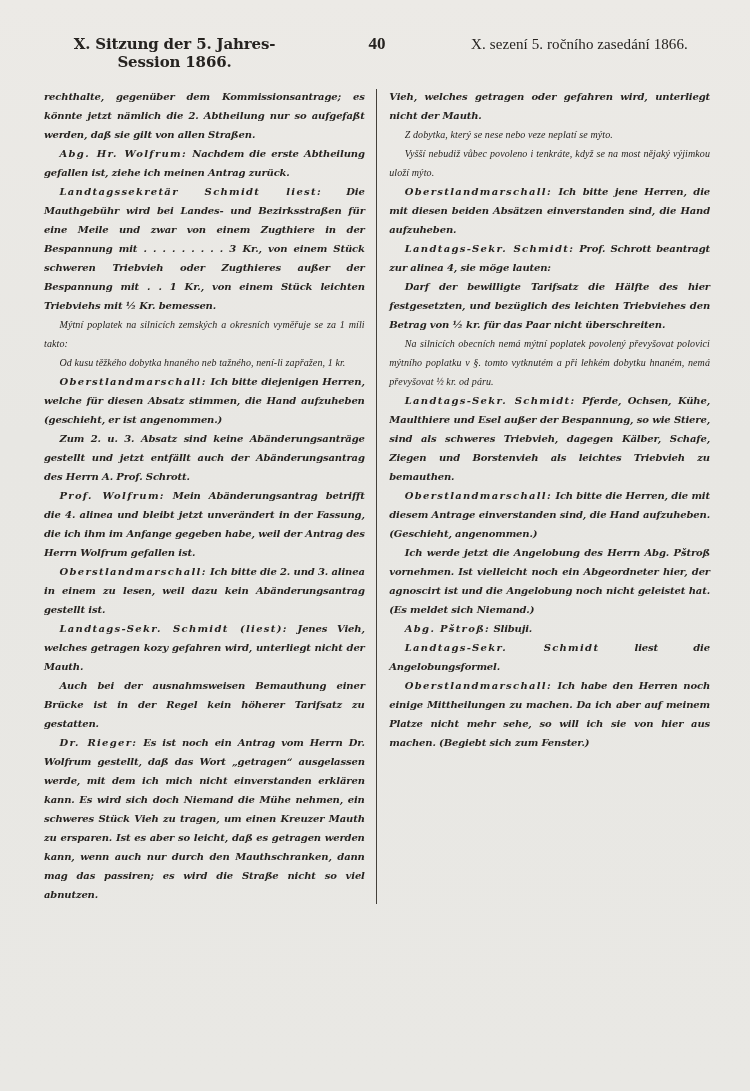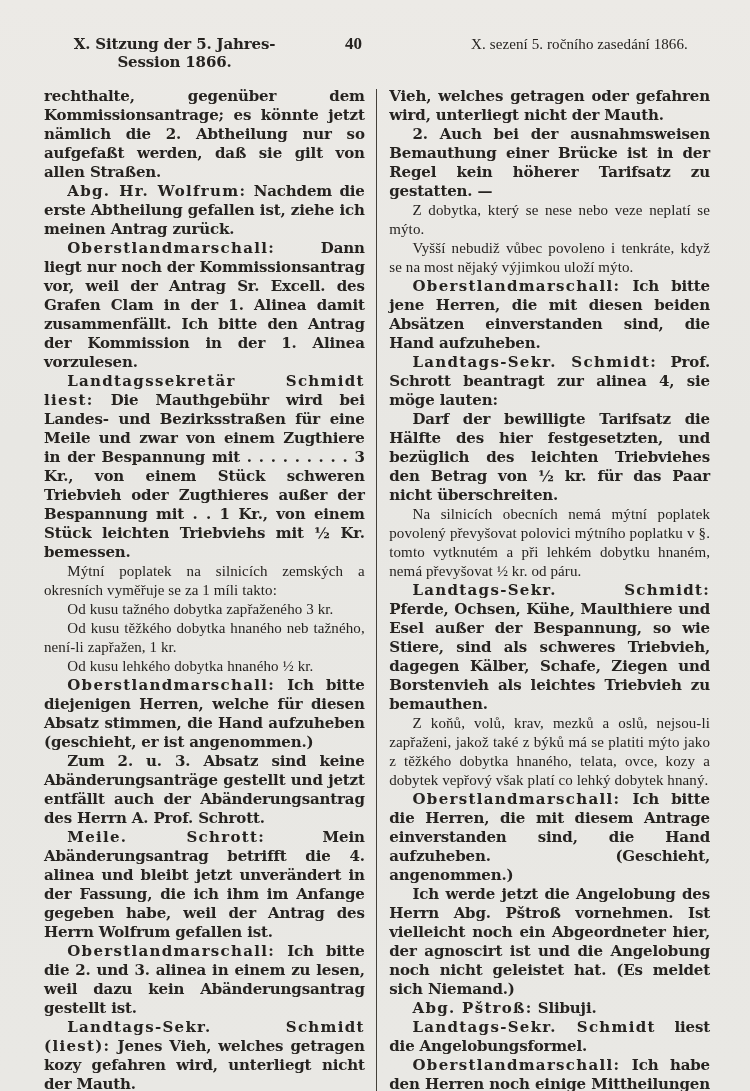--- a/index.html
+++ b/index.html
@@ -17,39 +17,40 @@
     color: #262320;
   }
   .header {
     display: flex;
     align-items: baseline;
     margin: 4px 6px 16px 6px;
     gap: 46px;
   }
   .h-side { flex: 1; text-align: center; font-size: 15px; }
   .h-num {
-    width: 64px; text-align: left;
+    width: 64px; text-align: center;
     font-family: "Liberation Serif", serif;
     font-size: 17px; font-weight: bold;
   }
   .cols { display: flex; align-items: stretch; }
   .col { flex: 1; min-width: 0; }
   .col.left  { padding-right: 11px; }
   .col.right { padding-left: 12px; }
   .divider {
     width: 1.5px;
     background: #44403a;
     margin-top: 2px;
   }
   .para {
     margin: 0;
     text-align: justify;
     text-indent: 1.55em;
-    font-size: 15px;
+    font-size: 10px;
     line-height: 19px;
+    font-style: italic;
   }
   .para.no-indent { text-indent: 0; }
   .fraktur {
     font-family: "DejaVu Serif", serif;
     font-weight: bold;
     letter-spacing: -0.15px;
   }
   .antiqua {
     font-family: "Liberation Serif", serif;
     font-weight: normal;
@@ -63,46 +64,41 @@
 <div class="page">
   <div class="header">
     <div class="h-side fraktur">X. Sitzung der 5. Jahres-Session 1866.</div>
     <div class="h-num">40</div>
     <div class="h-side antiqua">X. sezení 5. ročního zasedání 1866.</div>
   </div>
   <div class="cols">
     <div class="col left" id="col-left">
         <p class="para fraktur no-indent"><span>rechthalte, gegenüber dem Kommissionsantrage; es könnte jetzt nämlich die 2. Abtheilung nur so aufgefaßt werden, daß sie gilt von allen Straßen.</span></p>
         <p class="para fraktur"><span class="speaker">Abg. Hr. Wolfrum:</span> <span>Nachdem die erste Abtheilung gefallen ist, ziehe ich meinen Antrag zurück.</span></p>
-        <p class="para fraktur"><span class="speaker">Oberstlandmarschall:</span> <span>Dann liegt nur noch der Kommissionsantrag vor, weil der Antrag Sr. Excell. des Grafen Clam in der 1. Alinea damit zusammenfällt. Ich bitte den Antrag der Kommission in der 1. Alinea vorzulesen.</span></p>
         <p class="para fraktur"><span class="speaker">Landtagssekretär Schmidt liest:</span> <span>Die Mauthgebühr wird bei Landes- und Bezirksstraßen für eine Meile und zwar von einem Zugthiere in der Bespannung mit . . . . . . . . . 3 Kr., von einem Stück schweren Triebvieh oder Zugthieres außer der Bespannung mit . . 1 Kr., von einem Stück leichten Triebviehs mit ½ Kr. bemessen.</span></p>
         <p class="para antiqua"><span>Mýtní poplatek na silnicích zemských a okresních vyměřuje se za 1 míli takto:</span></p>
-        <p class="para antiqua"><span>Od kusu tažného dobytka zapřaženého 3 kr.</span></p>
         <p class="para antiqua"><span>Od kusu těžkého dobytka hnaného neb tažného, není-li zapřažen, 1 kr.</span></p>
-        <p class="para antiqua"><span>Od kusu lehkého dobytka hnaného ½ kr.</span></p>
         <p class="para fraktur"><span class="speaker">Oberstlandmarschall:</span> <span>Ich bitte diejenigen Herren, welche für diesen Absatz stimmen, die Hand aufzuheben (geschieht, er ist angenommen.)</span></p>
         <p class="para fraktur"><span>Zum 2. u. 3. Absatz sind keine Abänderungsanträge gestellt und jetzt entfällt auch der Abänderungsantrag des Herrn A. Prof. Schrott.</span></p>
-        <p class="para fraktur"><span class="speaker">Meile. Schrott:</span> <span>Mein Abänderungsantrag betrifft die 4. alinea und bleibt jetzt unverändert in der Fassung, die ich ihm im Anfange gegeben habe, weil der Antrag des Herrn Wolfrum gefallen ist.</span></p>
+        <p class="para fraktur"><span class="speaker">Prof. Wolfrum:</span> <span>Mein Abänderungsantrag betrifft die 4. alinea und bleibt jetzt unverändert in der Fassung, die ich ihm im Anfange gegeben habe, weil der Antrag des Herrn Wolfrum gefallen ist.</span></p>
         <p class="para fraktur"><span class="speaker">Oberstlandmarschall:</span> <span>Ich bitte die 2. und 3. alinea in einem zu lesen, weil dazu kein Abänderungsantrag gestellt ist.</span></p>
         <p class="para fraktur"><span class="speaker">Landtags-Sekr. Schmidt (liest):</span> <span>Jenes Vieh, welches getragen kozy gefahren wird, unterliegt nicht der Mauth.</span></p>
         <p class="para fraktur"><span>Auch bei der ausnahmsweisen Bemauthung einer Brücke ist in der Regel kein höherer Tarifsatz zu gestatten.</span></p>
         <p class="para fraktur"><span class="speaker">Dr. Rieger:</span> <span>Es ist noch ein Antrag vom Herrn Dr. Wolfrum gestellt, daß das Wort „getragen“ ausgelassen werde, mit dem ich mich nicht einverstanden erklären kann. Es wird sich doch Niemand die Mühe nehmen, ein schweres Stück Vieh zu tragen, um einen Kreuzer Mauth zu ersparen. Ist es aber so leicht, daß es getragen werden kann, wenn auch nur durch den Mauthschranken, dann mag das passiren; es wird die Straße nicht so viel abnutzen.</span></p>
       </div>
     <div class="divider"></div>
     <div class="col right" id="col-right">
         <p class="para fraktur no-indent"><span>Vieh, welches getragen oder gefahren wird, unterliegt nicht der Mauth.</span></p>
-        <p class="para fraktur"><span>2. Auch bei der ausnahmsweisen Bemauthung einer Brücke ist in der Regel kein höherer Tarifsatz zu gestatten. —</span></p>
         <p class="para antiqua"><span>Z dobytka, který se nese nebo veze neplatí se mýto.</span></p>
         <p class="para antiqua"><span>Vyšší nebudiž vůbec povoleno i tenkráte, když se na most nějaký výjimkou uloží mýto.</span></p>
         <p class="para fraktur"><span class="speaker">Oberstlandmarschall:</span> <span>Ich bitte jene Herren, die mit diesen beiden Absätzen einverstanden sind, die Hand aufzuheben.</span></p>
         <p class="para fraktur"><span class="speaker">Landtags-Sekr. Schmidt:</span> <span>Prof. Schrott beantragt zur alinea 4, sie möge lauten:</span></p>
         <p class="para fraktur"><span>Darf der bewilligte Tarifsatz die Hälfte des hier festgesetzten, und bezüglich des leichten Triebviehes den Betrag von ½ kr. für das Paar nicht überschreiten.</span></p>
         <p class="para antiqua"><span>Na silnicích obecních nemá mýtní poplatek povolený převyšovat polovici mýtního poplatku v §. tomto vytknutém a při lehkém dobytku hnaném, nemá převyšovat ½ kr. od páru.</span></p>
         <p class="para fraktur"><span class="speaker">Landtags-Sekr. Schmidt:</span> <span>Pferde, Ochsen, Kühe, Maulthiere und Esel außer der Bespannung, so wie Stiere, sind als schweres Triebvieh, dagegen Kälber, Schafe, Ziegen und Borstenvieh als leichtes Triebvieh zu bemauthen.</span></p>
-        <p class="para antiqua"><span>Z koňů, volů, krav, mezků a oslů, nejsou-li zapřaženi, jakož také z býků má se platiti mýto jako z těžkého dobytka hnaného, telata, ovce, kozy a dobytek vepřový však platí co lehký dobytek hnaný.</span></p>
         <p class="para fraktur"><span class="speaker">Oberstlandmarschall:</span> <span>Ich bitte die Herren, die mit diesem Antrage einverstanden sind, die Hand aufzuheben. (Geschieht, angenommen.)</span></p>
         <p class="para fraktur"><span>Ich werde jetzt die Angelobung des Herrn Abg. Pštroß vornehmen. Ist vielleicht noch ein Abgeordneter hier, der agnoscirt ist und die Angelobung noch nicht geleistet hat. (Es meldet sich Niemand.)</span></p>
         <p class="para fraktur"><span class="speaker">Abg. Pštroß:</span> <span>Slibuji.</span></p>
         <p class="para fraktur"><span class="speaker">Landtags-Sekr. Schmidt</span> <span>liest die Angelobungsformel.</span></p>
         <p class="para fraktur"><span class="speaker">Oberstlandmarschall:</span> <span>Ich habe den Herren noch einige Mittheilungen zu machen. Da ich aber auf meinem Platze nicht mehr sehe, so will ich sie von hier aus machen. (Begiebt sich zum Fenster.)</span></p>
       </div>
   </div>
 </div>
 
 </body></html>

